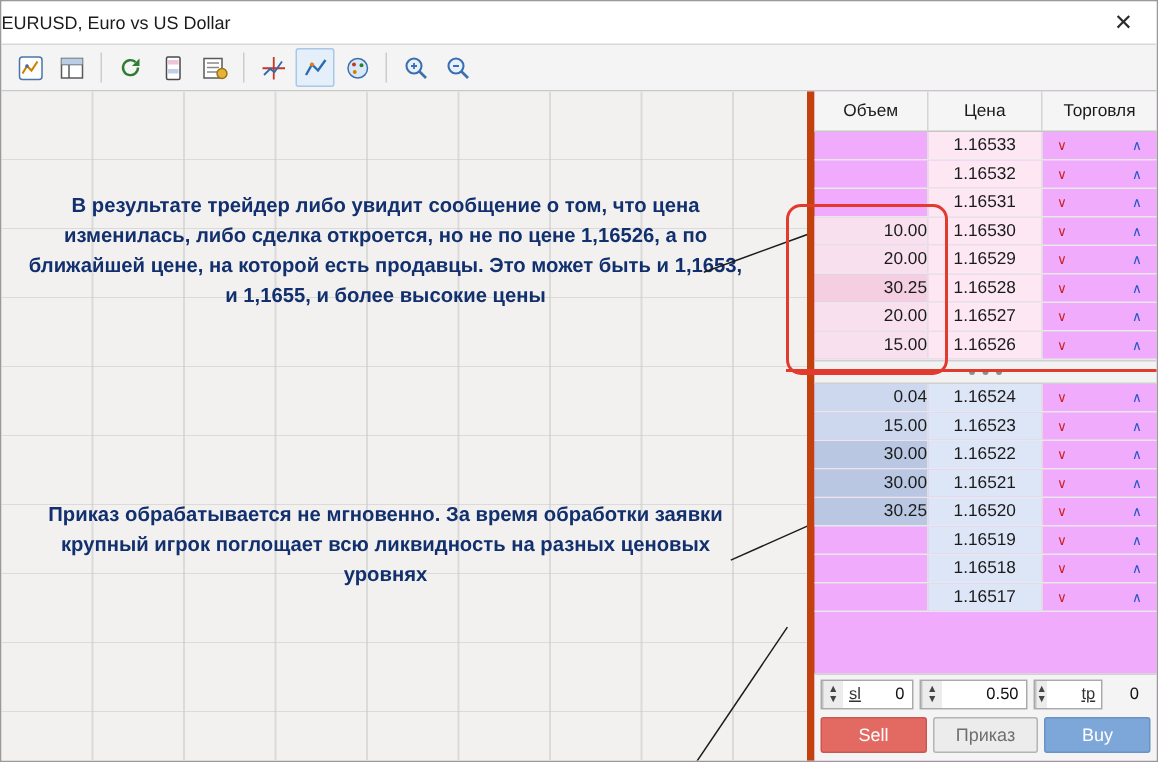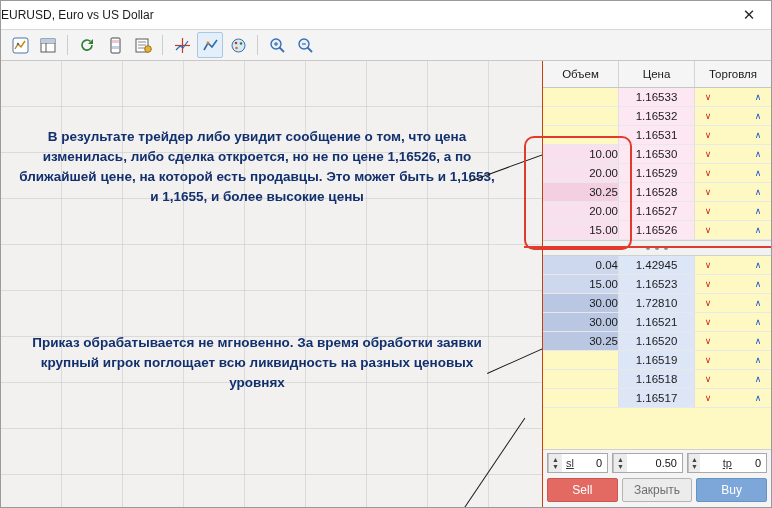--- a/index.html
+++ b/index.html
@@ -116,22 +116,22 @@
   .leader {
     position: absolute;
     background: #1b1b1b;
     height: 1px;
     transform-origin: 0 0;
   }
   
   .dom {
     width: 228px;
     flex: 0 0 228px;
-    background: #fef9c3;
-    border-left: 1px solid #c2410c;
+    background: #f0abfc;
+    border-left: 5px solid #c2410c;
     display: flex;
     flex-direction: column;
     font-size: 11.5px;
     position: relative;
   }
   .dom-head {
     display: flex;
     height: 26px;
     flex: 0 0 auto;
     background: #f5f5f5;
@@ -259,21 +259,21 @@
     align-items: center;
     background: #ececec;
     border-left: 1px solid #c2c2c2;
     font-size: 7px;
     line-height: 7px;
     color: #444;
     cursor: pointer;
   }
   .spin.sl { width: 62px; }
   .spin.lot { width: 72px; }
-  .spin.tp { width: 80px; gap: 19px; }
+  .spin.tp { width: 46px; gap: 19px; }
   .btn-row {
     display: flex;
     height: 24px;
     flex: 0 0 auto;
     padding: 2px 4px 5px 4px;
     gap: 4px;
     background: #f4f4f4;
   }
   .btn {
     flex: 1 1 0;
@@ -482,37 +482,37 @@
 
       <div class="splitter">
         <span></span>
         <span></span>
         <span></span>
       </div>
 
       <div class="rows">
         <div class="row bid">
           <div class="cell-vol light">0.04</div>
-          <div class="cell-price">1.42945</div>
+          <div class="cell-price">1.16524</div>
           <div class="cell-trade">
             <span class="arrow-sell">∨</span>
             <span class="arrow-buy">∧</span>
           </div>
         </div>
         <div class="row bid">
           <div class="cell-vol light">15.00</div>
           <div class="cell-price">1.16523</div>
           <div class="cell-trade">
             <span class="arrow-sell">∨</span>
             <span class="arrow-buy">∧</span>
           </div>
         </div>
         <div class="row bid">
           <div class="cell-vol filled">30.00</div>
-          <div class="cell-price">1.72810</div>
+          <div class="cell-price">1.16522</div>
           <div class="cell-trade">
             <span class="arrow-sell">∨</span>
             <span class="arrow-buy">∧</span>
           </div>
         </div>
         <div class="row bid">
           <div class="cell-vol filled">30.00</div>
           <div class="cell-price">1.16521</div>
           <div class="cell-trade">
             <span class="arrow-sell">∨</span>
@@ -567,21 +567,21 @@
         </div>
         <div class="spin tp">
           <span class="arrows">▲<br>▼</span>
           <span class="lbl">tp</span>
           <span class="val">0</span>
         </div>
       </div>
 
       <div class="btn-row">
         <div class="btn btn-sell">Sell</div>
-        <div class="btn btn-close">Закрыть</div>
+        <div class="btn btn-close">Приказ</div>
         <div class="btn btn-buy">Buy</div>
       </div>
 
     </div>
   </div>
 
   <div class="hl-box" style="left:524px; top:136px; width:104px; height:110px;"></div>
   <div class="hl-line" style="left:524px; top:246px; width:247px;"></div>
 
 </div>

